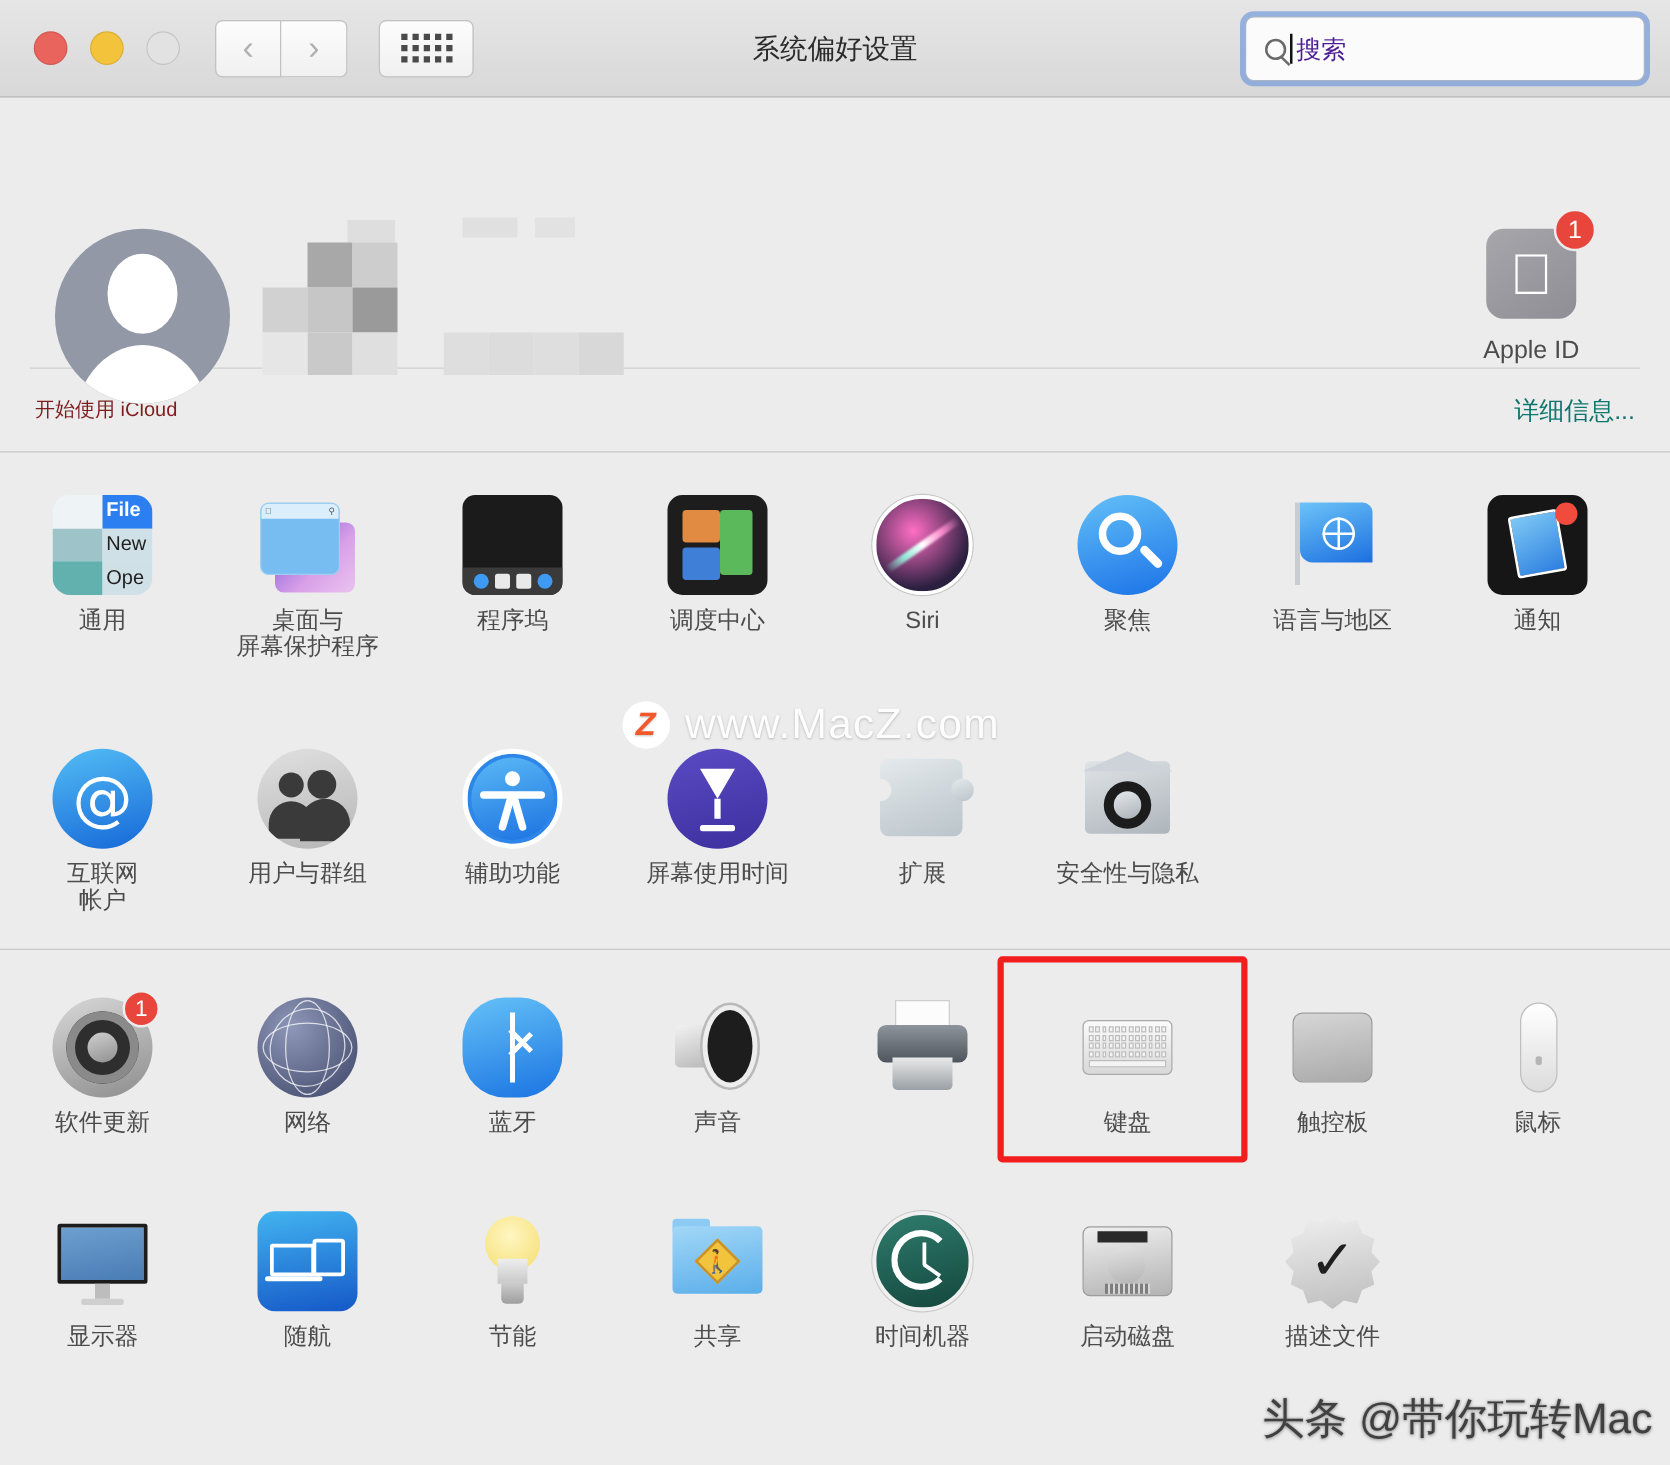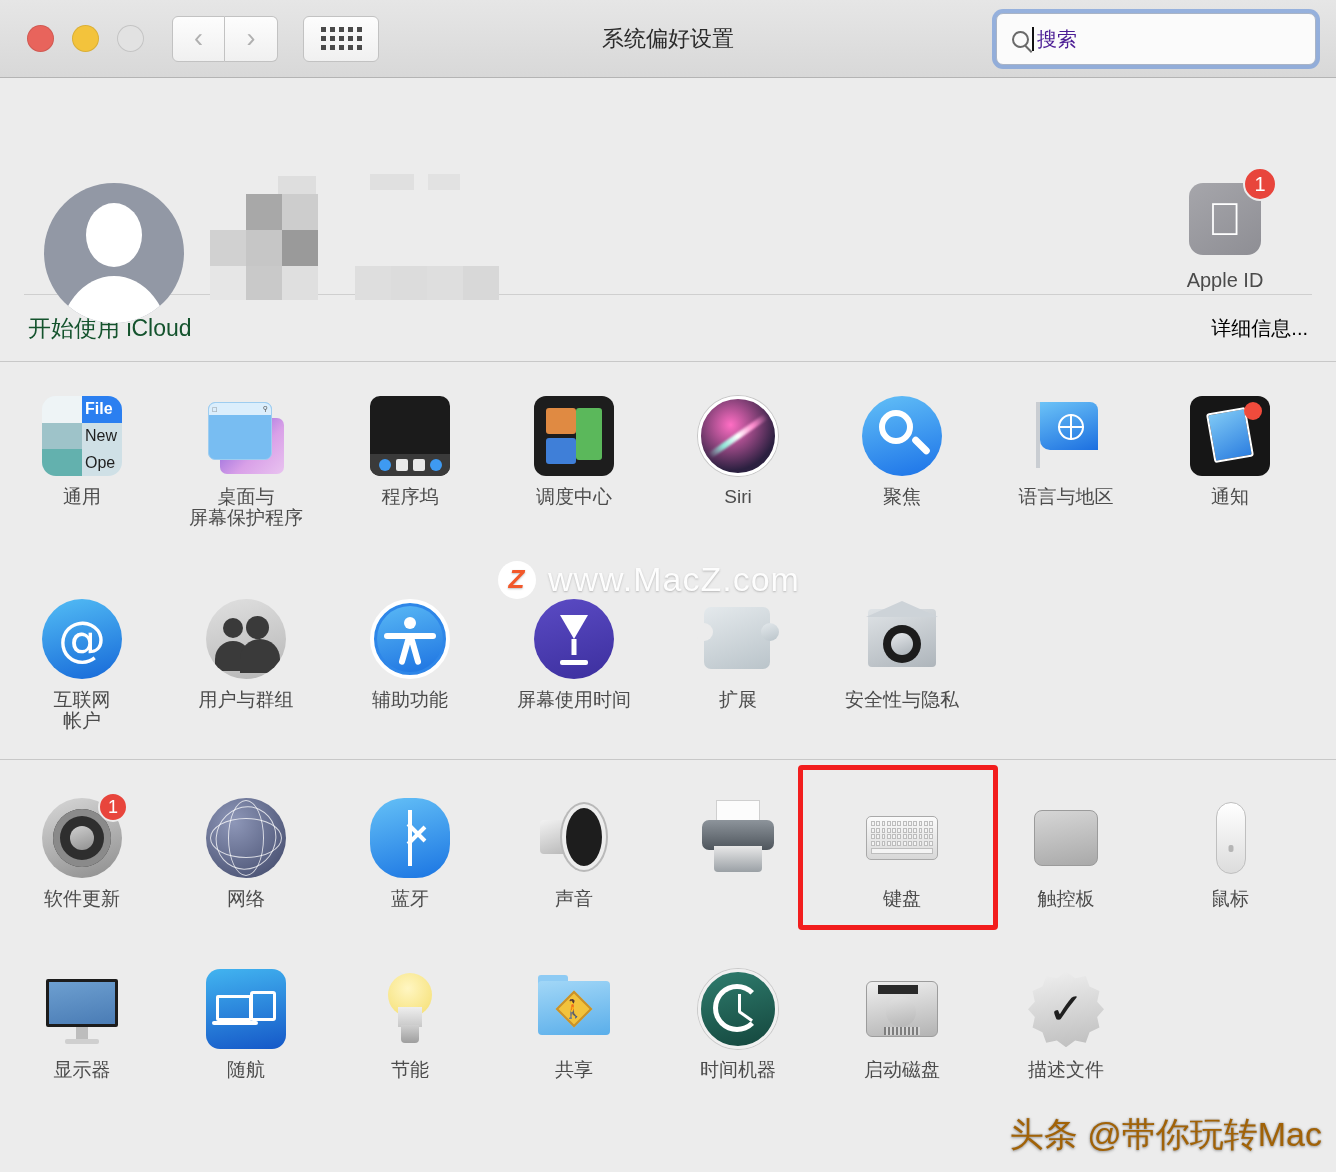--- a/index.html
+++ b/index.html
@@ -101,22 +101,22 @@
   }
   .aiicon .badge { right: -16px; top: -16px; }
   .ailabel { margin-top: 14px; font-size: 20px; color: #4b4b4b; }
 
   
   .hr { height: 1px; background: #cfcfcf; margin: 0 24px; }
   .icloudrow {
     height: 66px; display: flex; align-items: center;
     justify-content: space-between; padding: 0 28px;
   }
-  .icloudtext { font-size: 23px; color: #14532d; }
-  .detail { font-size: 20px; color: #000000; }
+  .icloudtext { font-size: 16px; color: #7f1d1d; }
+  .detail { font-size: 20px; color: #0f766e; }
   .hrfull { height: 1px; background: #c8c8c8; }
 
   
   .section { padding: 22px 0 6px; position: relative; }
   .row { display: flex; }
   .cell {
     width: 164px; display: flex; flex-direction: column; align-items: center;
     padding-top: 12px;
   }
   .glyph { width: 80px; height: 80px; position: relative; }
@@ -368,21 +368,21 @@
     position: absolute; left: 498px; top: 560px; display: flex; align-items: center; gap: 12px;
     font-size: 34px; color: #fdfdfd; letter-spacing: 1px; pointer-events: none;
     text-shadow: 0 1px 2px rgba(120,120,120,.45);
   }
   .wm-z {
     width: 38px; height: 38px; border-radius: 50%; background: #fff;
     color: #f2582a; font-size: 26px; font-weight: 700;
     display: flex; align-items: center; justify-content: center; font-style: italic;
   }
   .wm-bottom {
-    position: absolute; right: 14px; bottom: 14px; font-size: 34px; color: #a16207;
+    position: absolute; right: 14px; bottom: 14px; font-size: 34px; color: #404040;
     text-shadow: 0 0 2px #9a9a9a, 0 1px 3px rgba(110,110,110,.6); pointer-events: none;
   }
 </style>
 </head>
 <body>
 
 <div class="window">
 
   <div class="titlebar">
     <div class="traffic">

